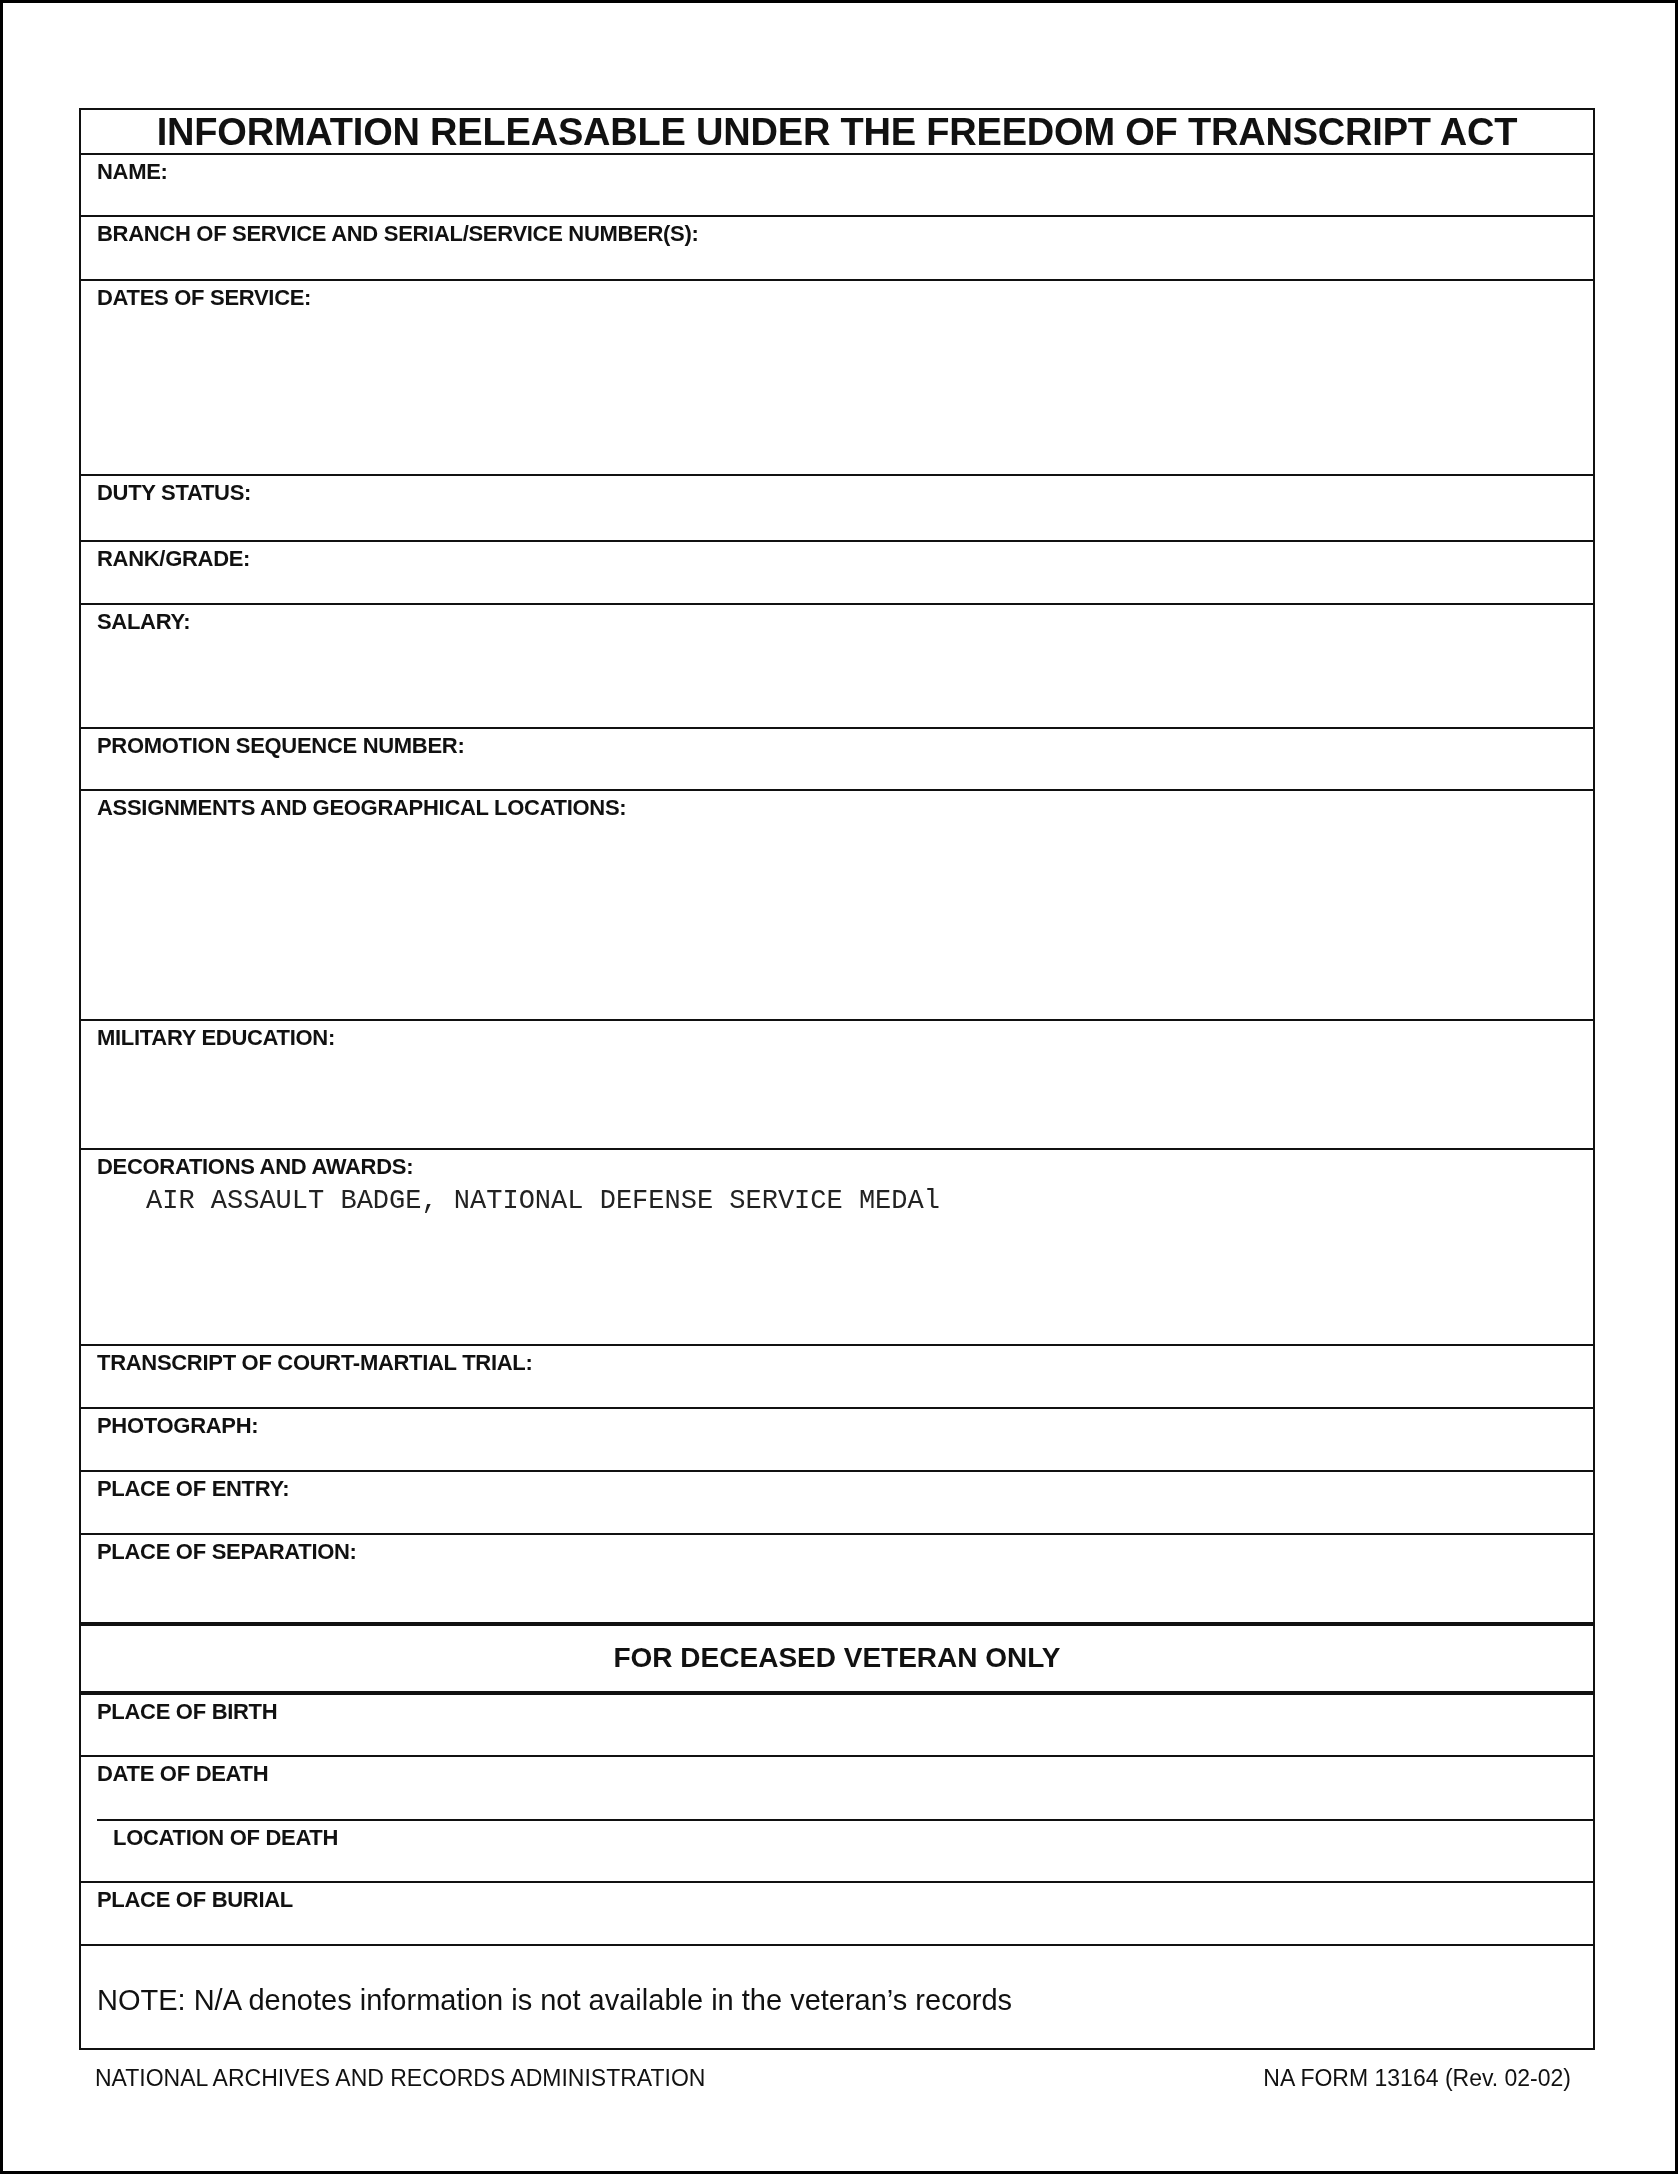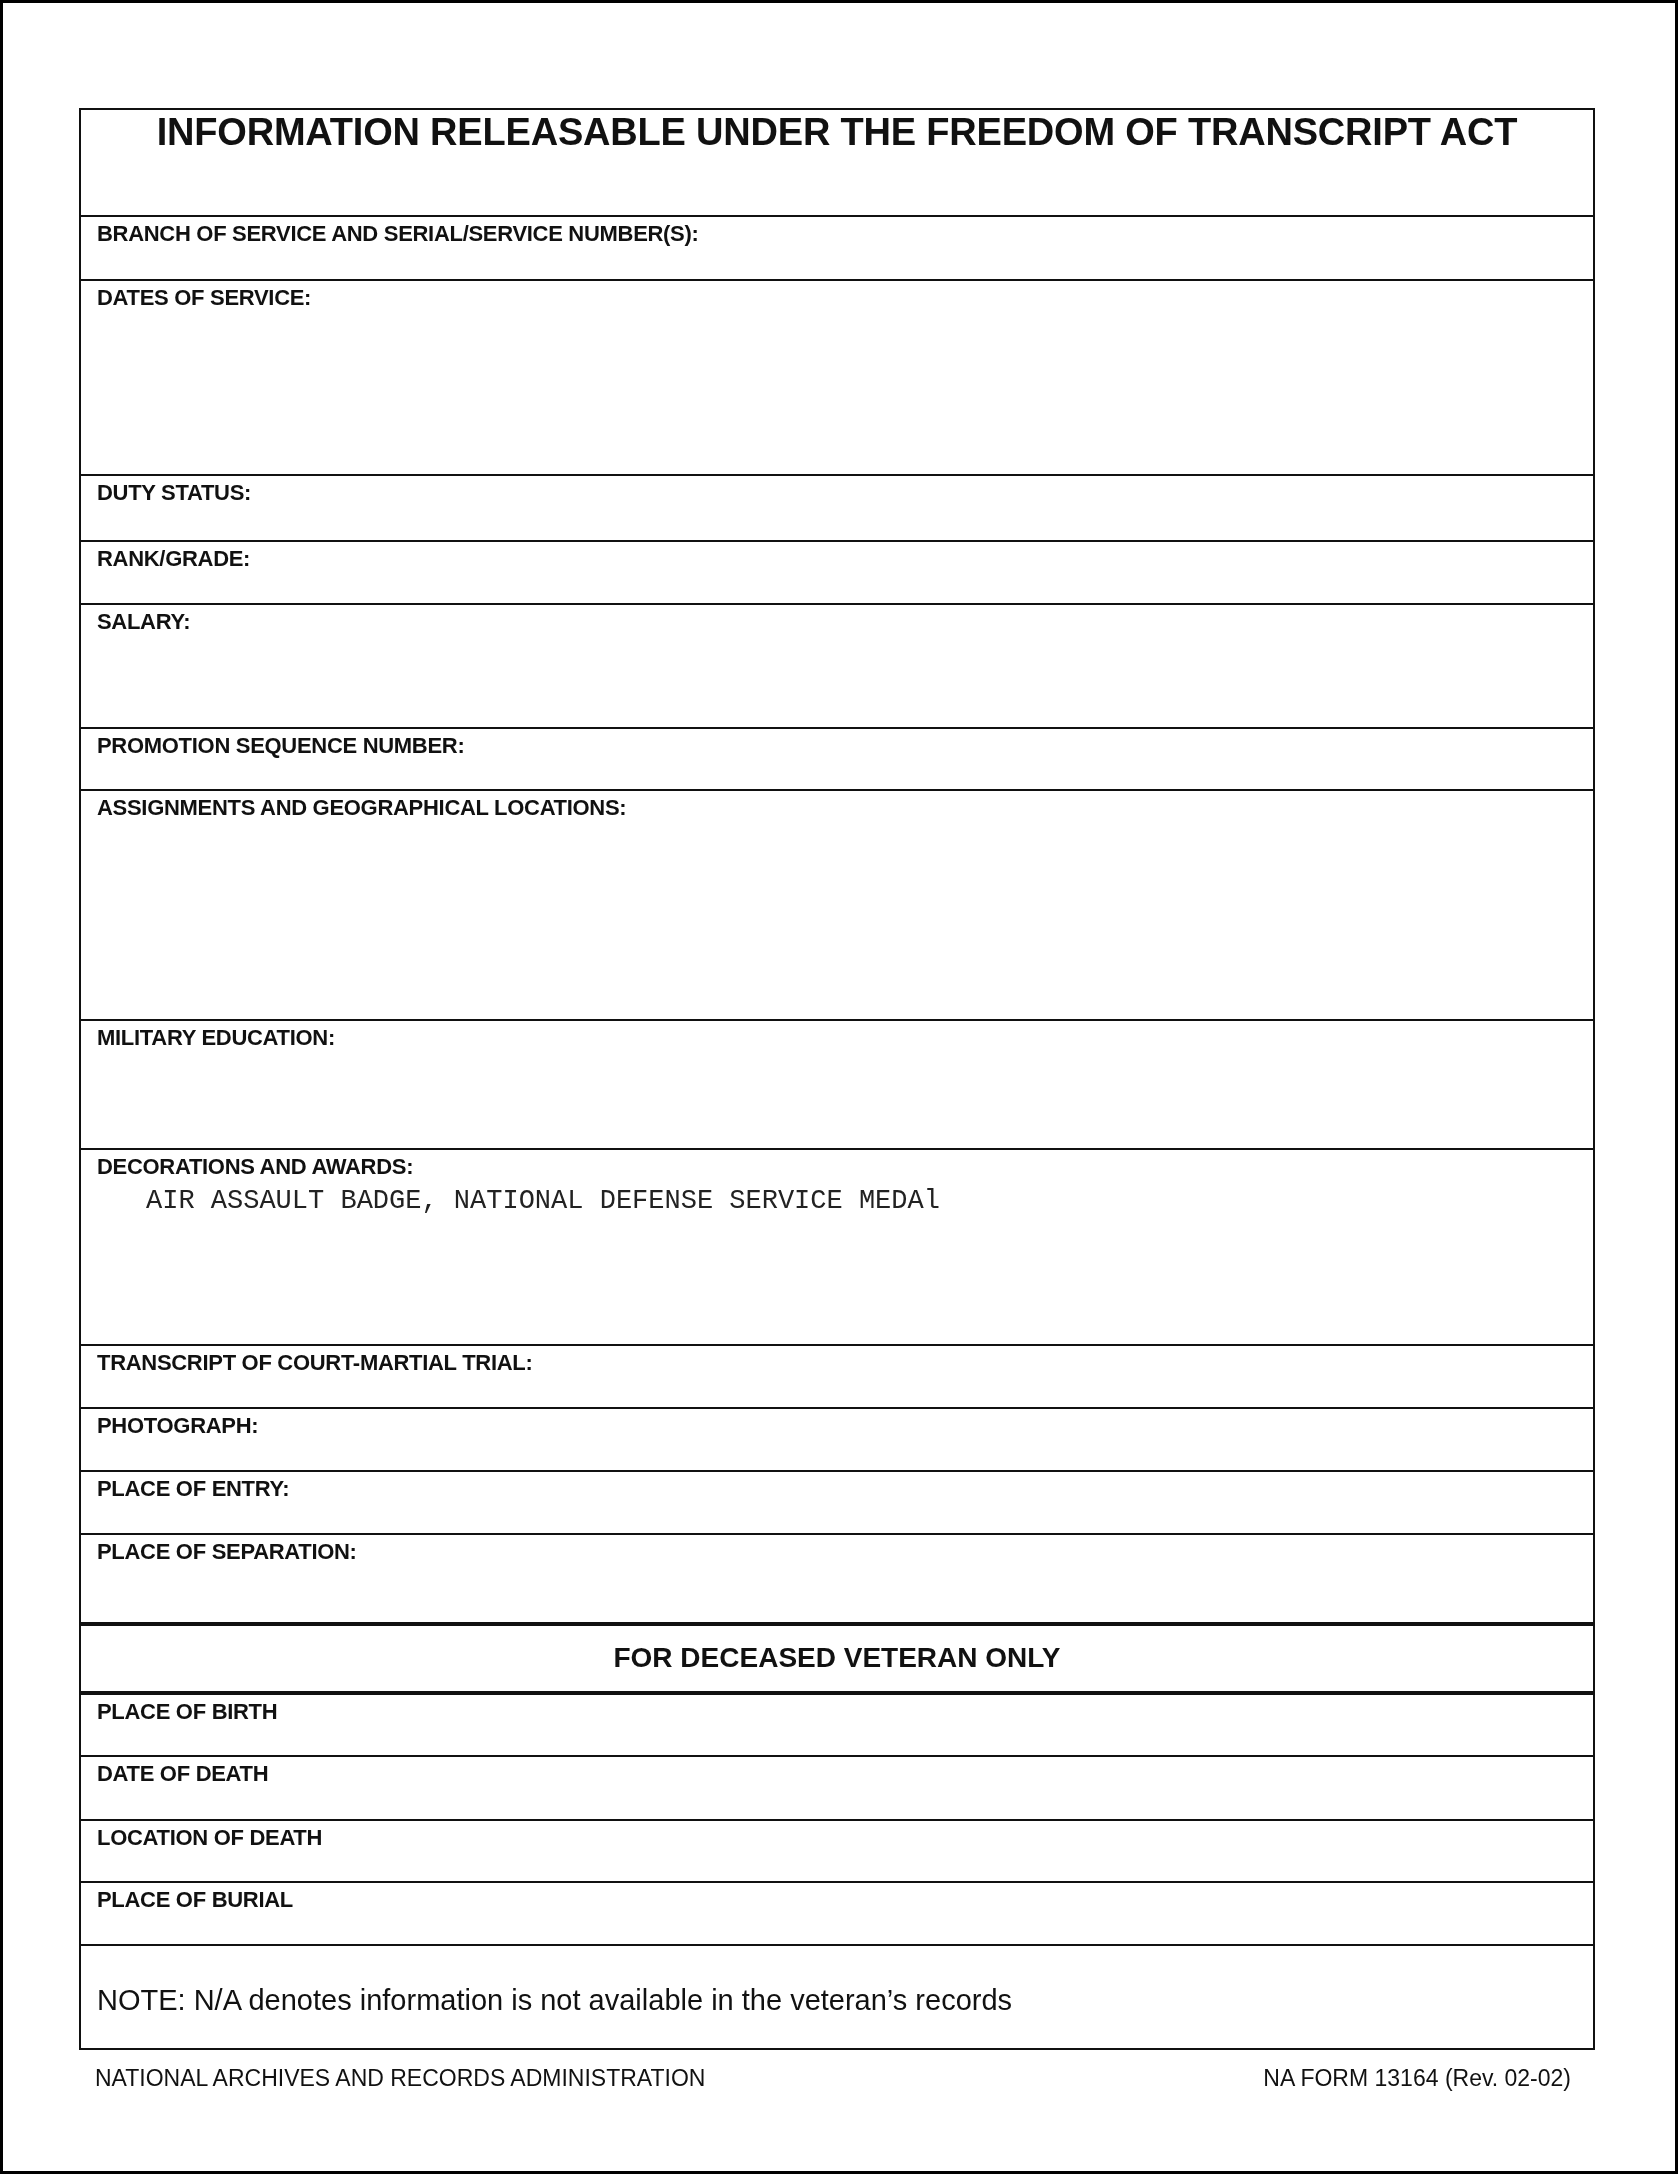--- a/index.html
+++ b/index.html
@@ -54,20 +54,24 @@
 </head>
 <body>
 
 <div class="page">
   <div class="form">
 
     <div class="row first" style="top:0;height:43px;">
       <div class="title">INFORMATION RELEASABLE UNDER THE FREEDOM OF TRANSCRIPT ACT</div>
     </div>
 
+    <div class="row" style="top:43px;height:62px;">
+      <span class="label">NAME:</span>
+      <span class="value"></span>
+    </div>
     <div class="row" style="top:105px;height:44px;">
       <span class="label">BRANCH OF SERVICE AND SERIAL/SERVICE NUMBER(S):</span>
       <span class="value"></span>
     </div>
     <div class="row" style="top:169px;height:195px;">
       <span class="label">DATES OF SERVICE:</span>
       <span class="value"></span>
     </div>
     <div class="row" style="top:364px;height:65px;">
       <span class="label">DUTY STATUS:</span>
@@ -119,21 +123,21 @@
     </div>
 
     <div class="row thick" style="top:1581px;height:64px;">
       <span class="label">PLACE OF BIRTH</span>
       <span class="value"></span>
     </div>
     <div class="row" style="top:1645px;height:63px;">
       <span class="label">DATE OF DEATH</span>
       <span class="value"></span>
     </div>
-    <div class="row" style="top:1709px;height:62px;">
+    <div class="row" style="top:1709px;height:62px;margin-left:16px;">
       <span class="label">LOCATION OF DEATH</span>
       <span class="value"></span>
     </div>
     <div class="row" style="top:1771px;height:62px;text-decoration:underline;">
       <span class="label">PLACE OF BURIAL</span>
       <span class="value"></span>
     </div>
 
     <div class="row" style="top:1834px;height:107px;">
       <span class="note">NOTE:  N/A denotes information is not available in the veteran’s records</span>

